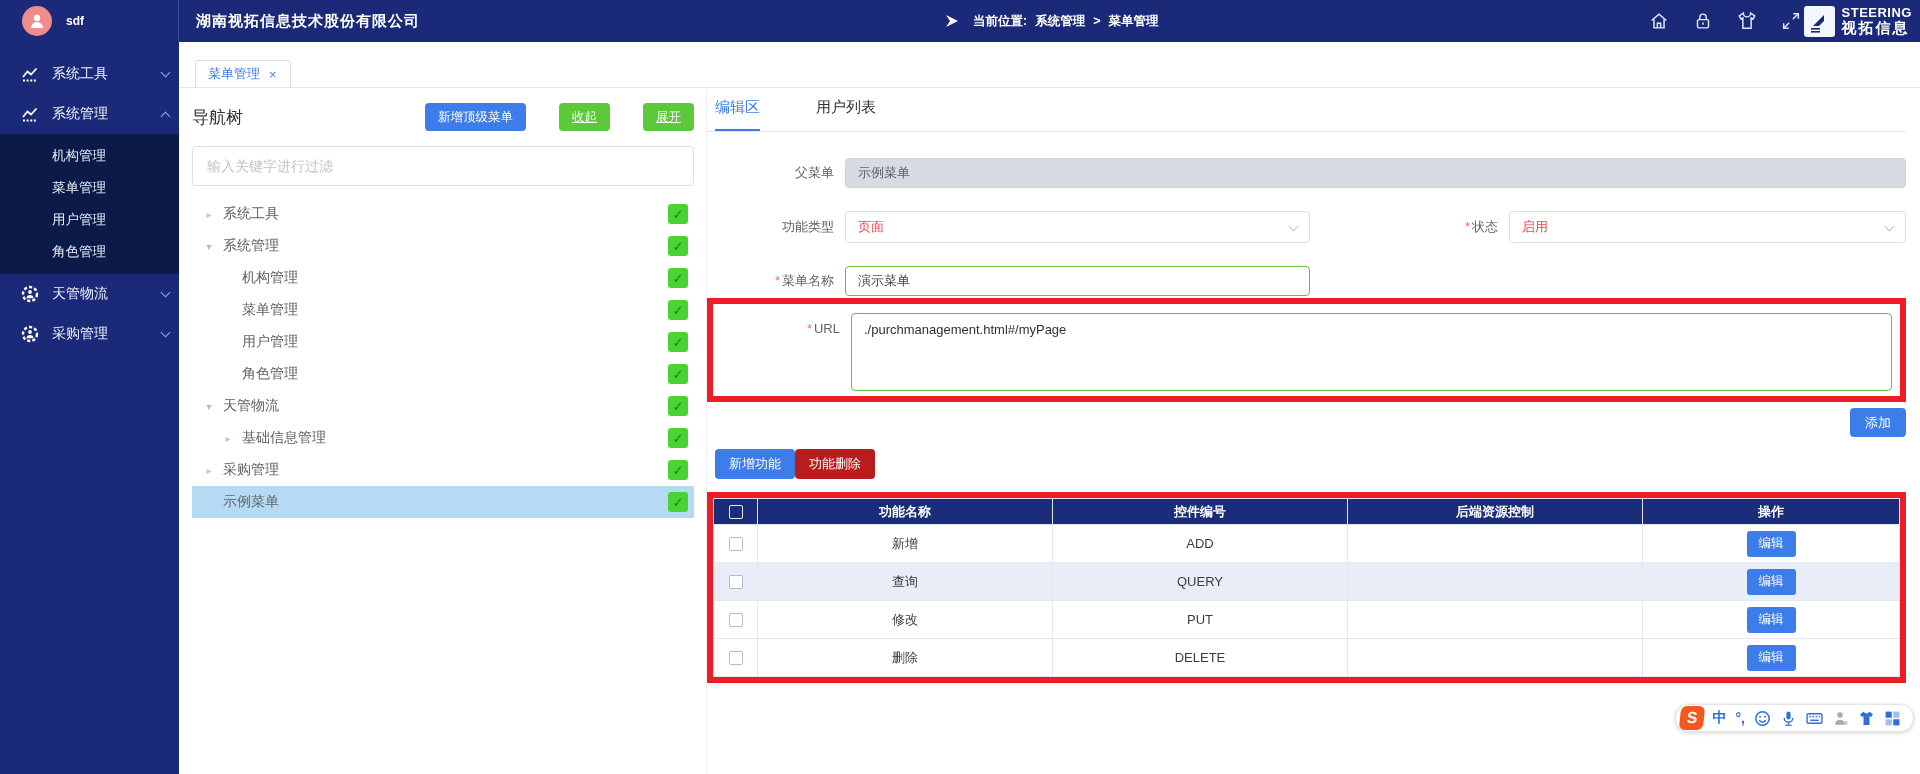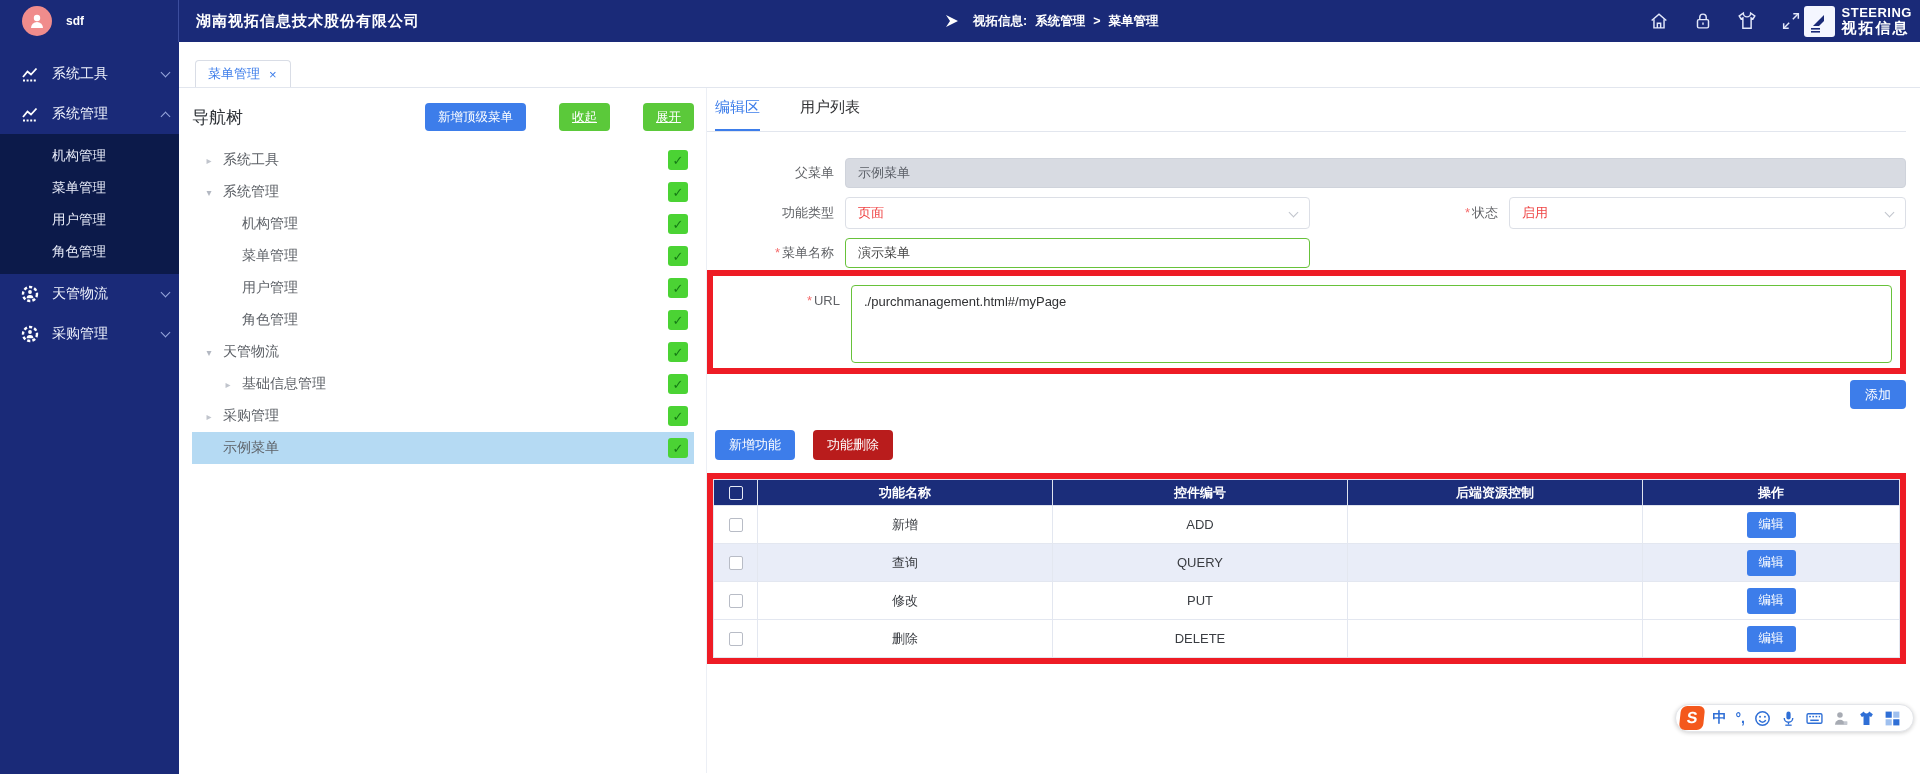--- a/index.html
+++ b/index.html
@@ -78,28 +78,28 @@
   .lvl0 { padding-left:10px; }
   .lvl1 { padding-left:29px; }
   .t-label { margin-left:7px; }
   .t-check { margin-left:auto; width:20px; height:20px; border-radius:3px;
     background:#4bd334; color:#157a15; font-size:13px; font-weight:bold;
     display:flex; align-items:center; justify-content:center; cursor:pointer; }
   .t-check::after { content:"✓"; }
 
   
   .edit-panel { flex:1; padding:0 14px 0 0; position:relative; }
-  .etabs { height:44px; display:flex; align-items:flex-end; gap:40px; padding-left:8px;
+  .etabs { height:44px; display:flex; align-items:flex-end; gap:56px; padding-left:8px;
     border-bottom:1px solid #e2e6ee; }
   .etab { font-size:15px; color:#303133; padding-bottom:12px; cursor:pointer;
     border-bottom:2px solid transparent; }
   .etab.active { color:#3d7dea; border-bottom-color:#3d7dea; }
 
   .form { padding-top:26px; }
-  .frow { display:flex; align-items:center; margin-bottom:9px; }
+  .frow { display:flex; align-items:center; margin-bottom:23px; }
   .flabel { width:138px; flex:none; text-align:right; padding-right:11px;
     font-size:13px; color:#606266; }
   .req { color:#f56c6c; margin-right:2px; }
   .finput { height:30px; border:1px solid #dcdfe6; border-radius:4px; padding:0 12px;
     font-size:13px; color:#444; outline:none; font-family:inherit; }
   .finput.disabled { background:#d8dbe2; border-color:#cfd3db; color:#5a5e66; }
   .grow { flex:1; }
   .sel { position:relative; height:32px; border:1px solid #dcdfe6; border-radius:4px;
     display:flex; align-items:center; padding:0 30px 0 12px; font-size:13px;
     color:#ef4444; background:#fff; cursor:pointer; }
@@ -112,21 +112,21 @@
   .green-border { border-color:#67c23a !important; }
   .name-input { width:465px; }
 
   .redbox { border:6px solid #ee1c25; }
   .redbox1 { margin-top:2px; padding:9px 8px 5px 0; }
   .url-area { width:100%; height:78px; border:1px solid #67c23a; border-radius:4px;
     padding:8px 12px; font-size:13px; color:#303133; resize:none; outline:none;
     font-family:Liberation Sans, sans-serif; display:block; }
   .addbtn-row { text-align:right; margin-top:6px; }
   .btn-add { height:29px; padding:0 15px; font-size:13px; }
-  .action-row { margin-top:21px; display:flex; gap:18px; padding-left:8px; }
+  .action-row { margin-top:12px; display:flex; padding-left:8px; }
   .btn-func { height:30px; padding:0 14px; font-size:13px; }
   .btn-pink { background:#b91c1c; }
 
   .redbox2 { margin-top:13px; padding:0; }
   table.ftable { width:100%; border-collapse:collapse; table-layout:fixed; }
   .ftable th { background:#1b2d7a; color:#fff; font-size:13px; font-weight:bold;
     height:26px; border:1px solid #dfe3ee; }
   .ftable td { height:38px; text-align:center; font-size:13px; color:#3a3d42;
     border:1px solid #e3e7f0; background:#fff; }
   .ftable tbody tr:nth-child(2) td { background:#e9edf8; }
@@ -159,21 +159,21 @@
         </svg>
       </div>
       <span class="username">sdf</span>
     </div>
     <div class="company">湖南视拓信息技术股份有限公司</div>
 
     <div class="crumbs">
       <svg width="20" height="14" viewBox="0 0 20 14">
         <polygon points="1,1 13,7 1,13 5,7" fill="#fff"></polygon>
       </svg>
-      <span>视拓信息:</span>
+      <span>当前位置:</span>
       <span class="crumb-link">系统管理</span>
       <span>&gt;</span>
       <span class="crumb-link">菜单管理</span>
     </div>
 
     <div class="topbar-icons">
       <svg class="tb-icon" viewBox="0 0 24 24" fill="none" stroke="#e3e8fa" stroke-width="1.6">
         <path d="M4 11.5 L12 4.5 L20 11.5"></path>
           <path d="M6.5 10 V19.5 H17.5 V10"></path>
           <path d="M10.2 19.5 V14.5 H13.8 V19.5"></path>
@@ -264,20 +264,21 @@
 
       <div class="tree-panel">
         <div class="tree-head">
           <span class="tree-title">导航树</span>
           <div class="tree-head-btns">
             <button class="btn btn-blue btn-top">新增顶级菜单</button>
             <button class="btn btn-green btn-top">收起</button>
             <button class="btn btn-green btn-top">展开</button>
           </div>
         </div>
+        <input class="filter-input" placeholder="输入关键字进行过滤" style="">
 
         <div class="tree">
           <div class="tnode lvl0">
             <span class="t-arrow col"></span>
             <span class="t-label">系统工具</span>
             <span class="t-check"></span>
           </div>
           <div class="tnode lvl0">
             <span class="t-arrow exp"></span>
             <span class="t-label">系统管理</span>

